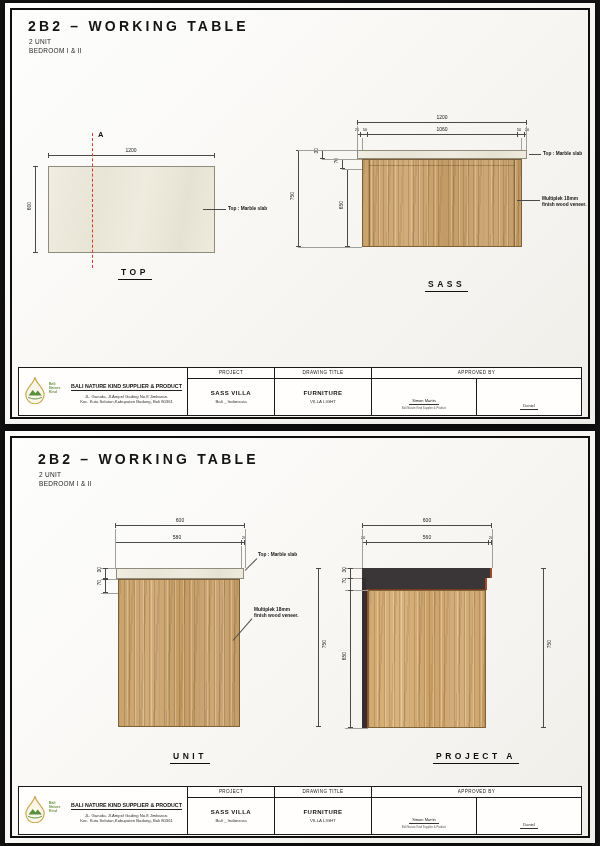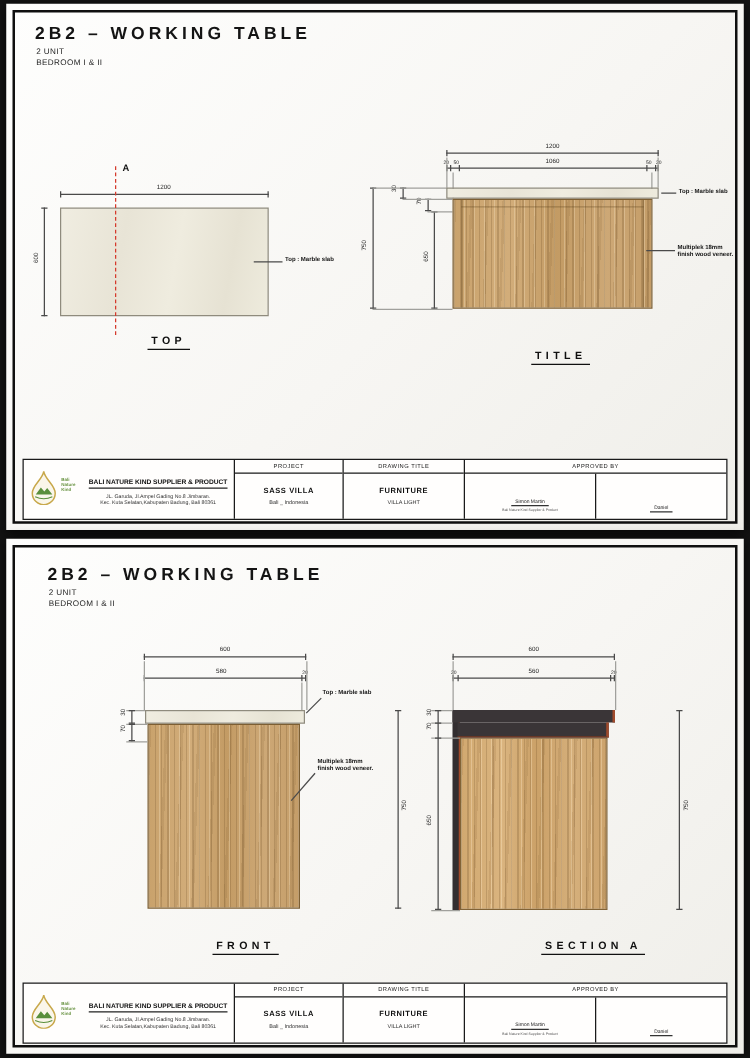--- a/index.html
+++ b/index.html
@@ -120,21 +120,21 @@
   <div class="wood" style="left:357px;top:156px;width:160px;height:88px">
     <div class="panel"></div>
     <div class="bevel"></div>
   </div>
 
   <div class="lead" style="left:524px;top:151px;width:12px"></div>
   <div class="ltx" style="left:538px;top:148px">Top : Marble slab</div>
   <div class="lead" style="left:512px;top:197px;width:23px"></div>
   <div class="ltx" style="left:537px;top:193px">Multiplek 18mm</div>
   <div class="ltx" style="left:537px;top:199px">finish wood veneer.</div>
-  <div class="cap" style="left:420px;top:276px">TITLE</div>
+  <div class="cap" style="left:420px;top:276px">SASS</div>
 
   <div class="tb">
     <div class="tb-company">
       <svg class="logo" width="22" height="28" viewBox="0 0 24 30">
         <path d="M12 1 C13 8 22 13 22 20 a10 10 0 0 1 -20 0 C2 13 11 8 12 1 Z" fill="#faf6ea" stroke="#c8a84b" stroke-width="1.3"></path>
         <path d="M5 21 l4.5 -6 3 3.5 2.5 -3 4.5 5.5 z" fill="#5a8f3c"></path>
         <path d="M4.5 23 q7.5 3.6 15 0" stroke="#5a8f3c" stroke-width="1" fill="none"></path>
       </svg>
       <div class="logo-text">
         <span>Bali</span>
@@ -206,21 +206,21 @@
   <div class="dty" style="left:92px;top:149px">70</div>
 
   <div class="dlv" style="left:313px;top:137px;height:159px"></div>
   <div class="dty" style="left:317px;top:209px">750</div>
 
   <div class="lead" style="left:240px;top:139px;width:17px;transform:rotate(-45deg)"></div>
   <div class="ltx" style="left:253px;top:121px">Top : Marble slab</div>
   <div class="lead" style="left:228px;top:209px;width:29px;transform:rotate(-49deg)"></div>
   <div class="ltx" style="left:249px;top:176px">Multiplek 18mm</div>
   <div class="ltx" style="left:249px;top:182px">finish wood veneer.</div>
-  <div class="cap" style="left:165px;top:320px">FRONT</div>
+  <div class="cap" style="left:165px;top:320px">UNIT</div>
 
   <div class="dlh" style="left:357px;top:94px;width:130px"></div>
   <div class="dtx" style="left:422px;top:87px">600</div>
   <div class="dlh" style="left:357px;top:111px;width:130px">
     <i class="tk" style="left:4px"></i>
     <i class="tk" style="left:126px"></i>
   </div>
   <div class="dtx sm" style="left:358px;top:105px">20</div>
   <div class="dtx" style="left:422px;top:104px">560</div>
   <div class="dtx sm" style="left:486px;top:105px">20</div>
@@ -240,21 +240,21 @@
     <i class="tk" style="top:10px"></i>
     <i class="tk" style="top:22px"></i>
   </div>
   <div class="dty" style="left:337px;top:136px">30</div>
   <div class="dty" style="left:337px;top:147px">70</div>
   <div class="dty" style="left:337px;top:221px">650</div>
 
   <div class="dlv" style="left:538px;top:137px;height:160px"></div>
   <div class="dty" style="left:542px;top:209px">750</div>
 
-  <div class="cap" style="left:428px;top:320px">SECTION A</div>
+  <div class="cap" style="left:428px;top:320px">PROJECT A</div>
 
   <div class="tb">
     <div class="tb-company">
       <svg class="logo" width="22" height="28" viewBox="0 0 24 30">
         <path d="M12 1 C13 8 22 13 22 20 a10 10 0 0 1 -20 0 C2 13 11 8 12 1 Z" fill="#faf6ea" stroke="#c8a84b" stroke-width="1.3"></path>
         <path d="M5 21 l4.5 -6 3 3.5 2.5 -3 4.5 5.5 z" fill="#5a8f3c"></path>
         <path d="M4.5 23 q7.5 3.6 15 0" stroke="#5a8f3c" stroke-width="1" fill="none"></path>
       </svg>
       <div class="logo-text">
         <span>Bali</span>

